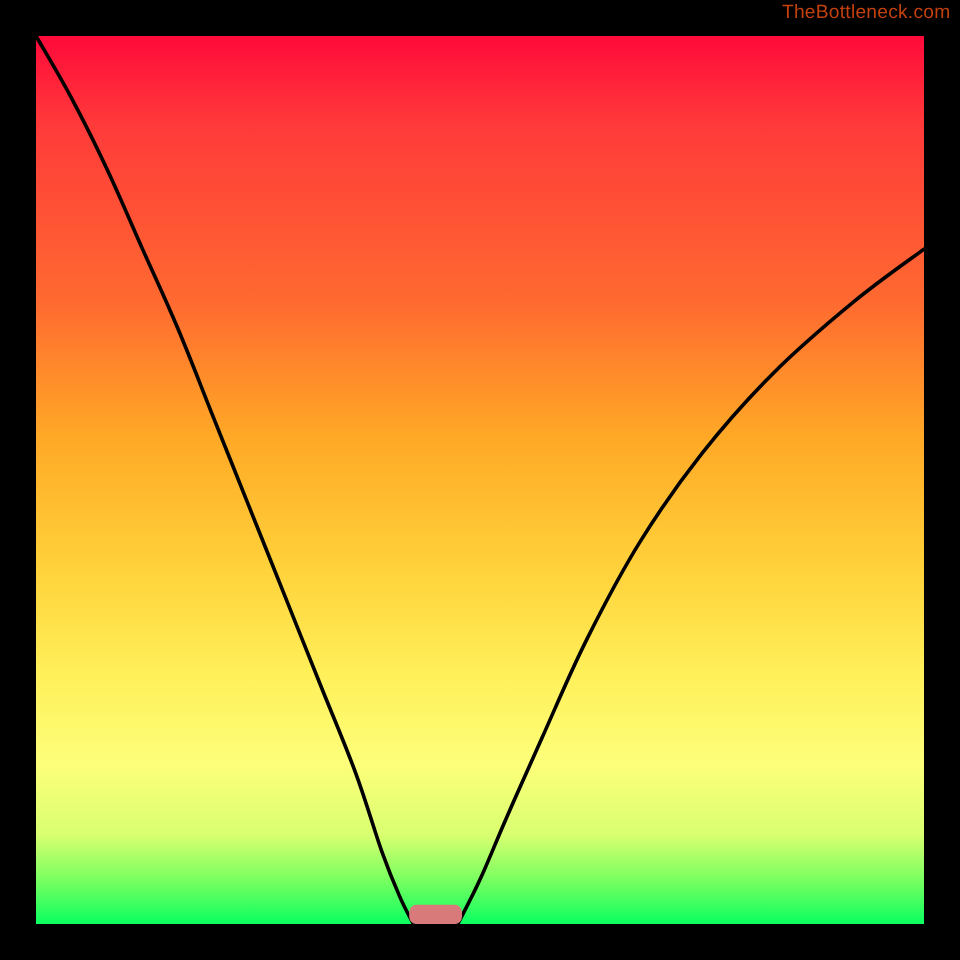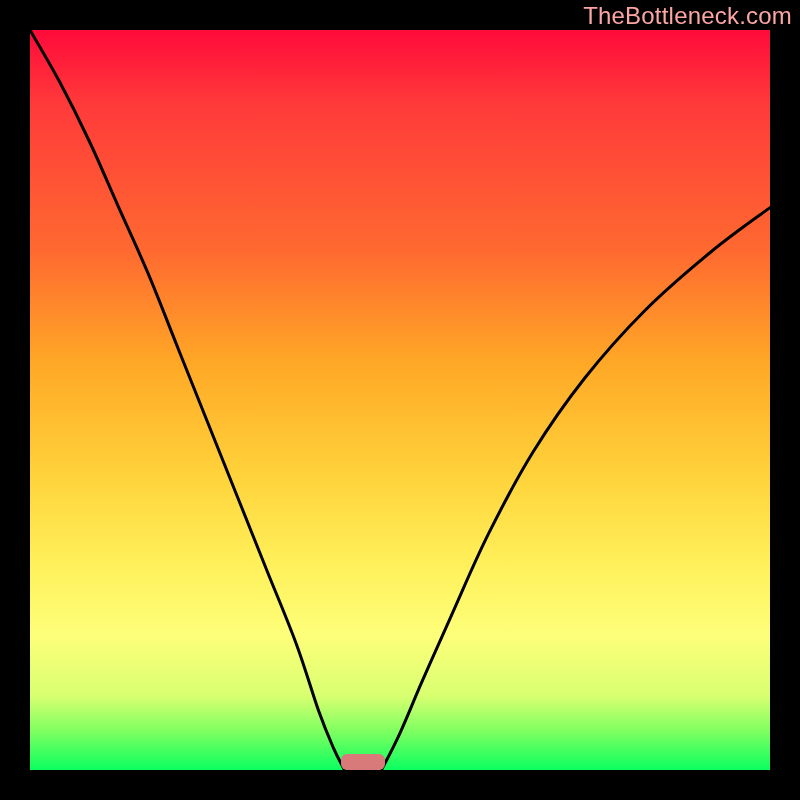--- a/index.html
+++ b/index.html
@@ -37,22 +37,22 @@
   }
   .marker {
     position: absolute;
     background: #d97a7a;
     border-radius: 6px;
   }
   .watermark {
     position: absolute;
     top: 2px;
     right: 8px;
-    color: #fca5a5;
-    font-size: 24px;
+    color: #c2410c;
+    font-size: 16px;
     letter-spacing: 0.2px;
     font-weight: 400;
   }
   svg.curve {
     position: absolute;
     left: 0;
     top: 0;
     width: 740px;
     height: 740px;
     overflow: visible;

